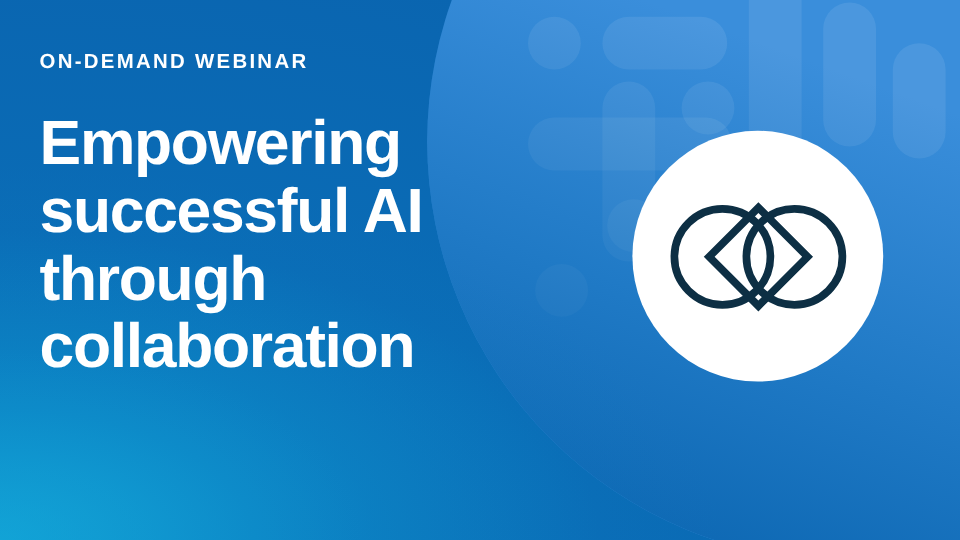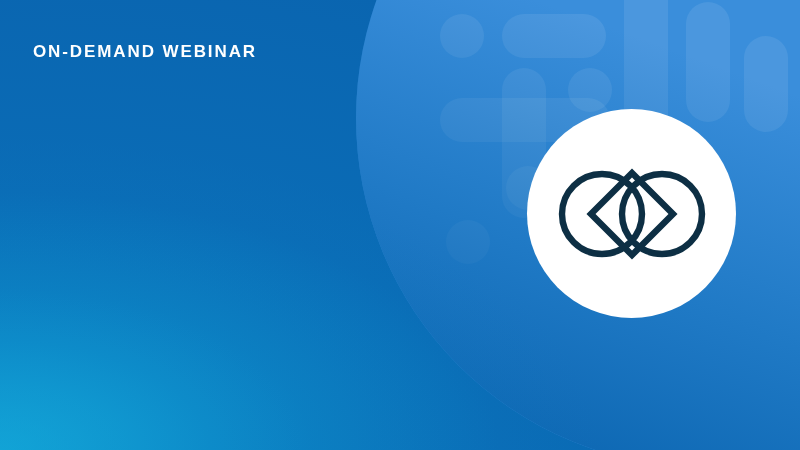--- a/index.html
+++ b/index.html
@@ -132,20 +132,26 @@
         <div class="pill" style="left: 150px; top: 398px; width: 44px; height: 44px; border-radius: 22px;"></div>
       </div>
     <div class="bg-circle-fade"></div>
   </div>
 
   <div class="bg-vignette"></div>
 
   <div class="content">
     <div class="eyebrow">ON-DEMAND WEBINAR</div>
 
+    <div class="headline">
+      <span class="ln">Empowering</span>
+      <span class="ln">successful AI</span>
+      <span class="ln">through</span>
+      <span class="ln">collaboration</span>
+    </div>
   </div>
 
   <div class="logo-badge">
     <svg class="logo-mark" width="160" height="100" viewBox="0 0 160 100">
       <g fill="none" stroke="#0d2f44" stroke-width="6.4" stroke-linejoin="miter">
         <circle cx="50" cy="50" r="40"></circle>
         <circle cx="110" cy="50" r="40"></circle>
         <rect x="51" y="21" width="58" height="58" transform="rotate(45 80 50)"></rect>
       </g>
     </svg>

